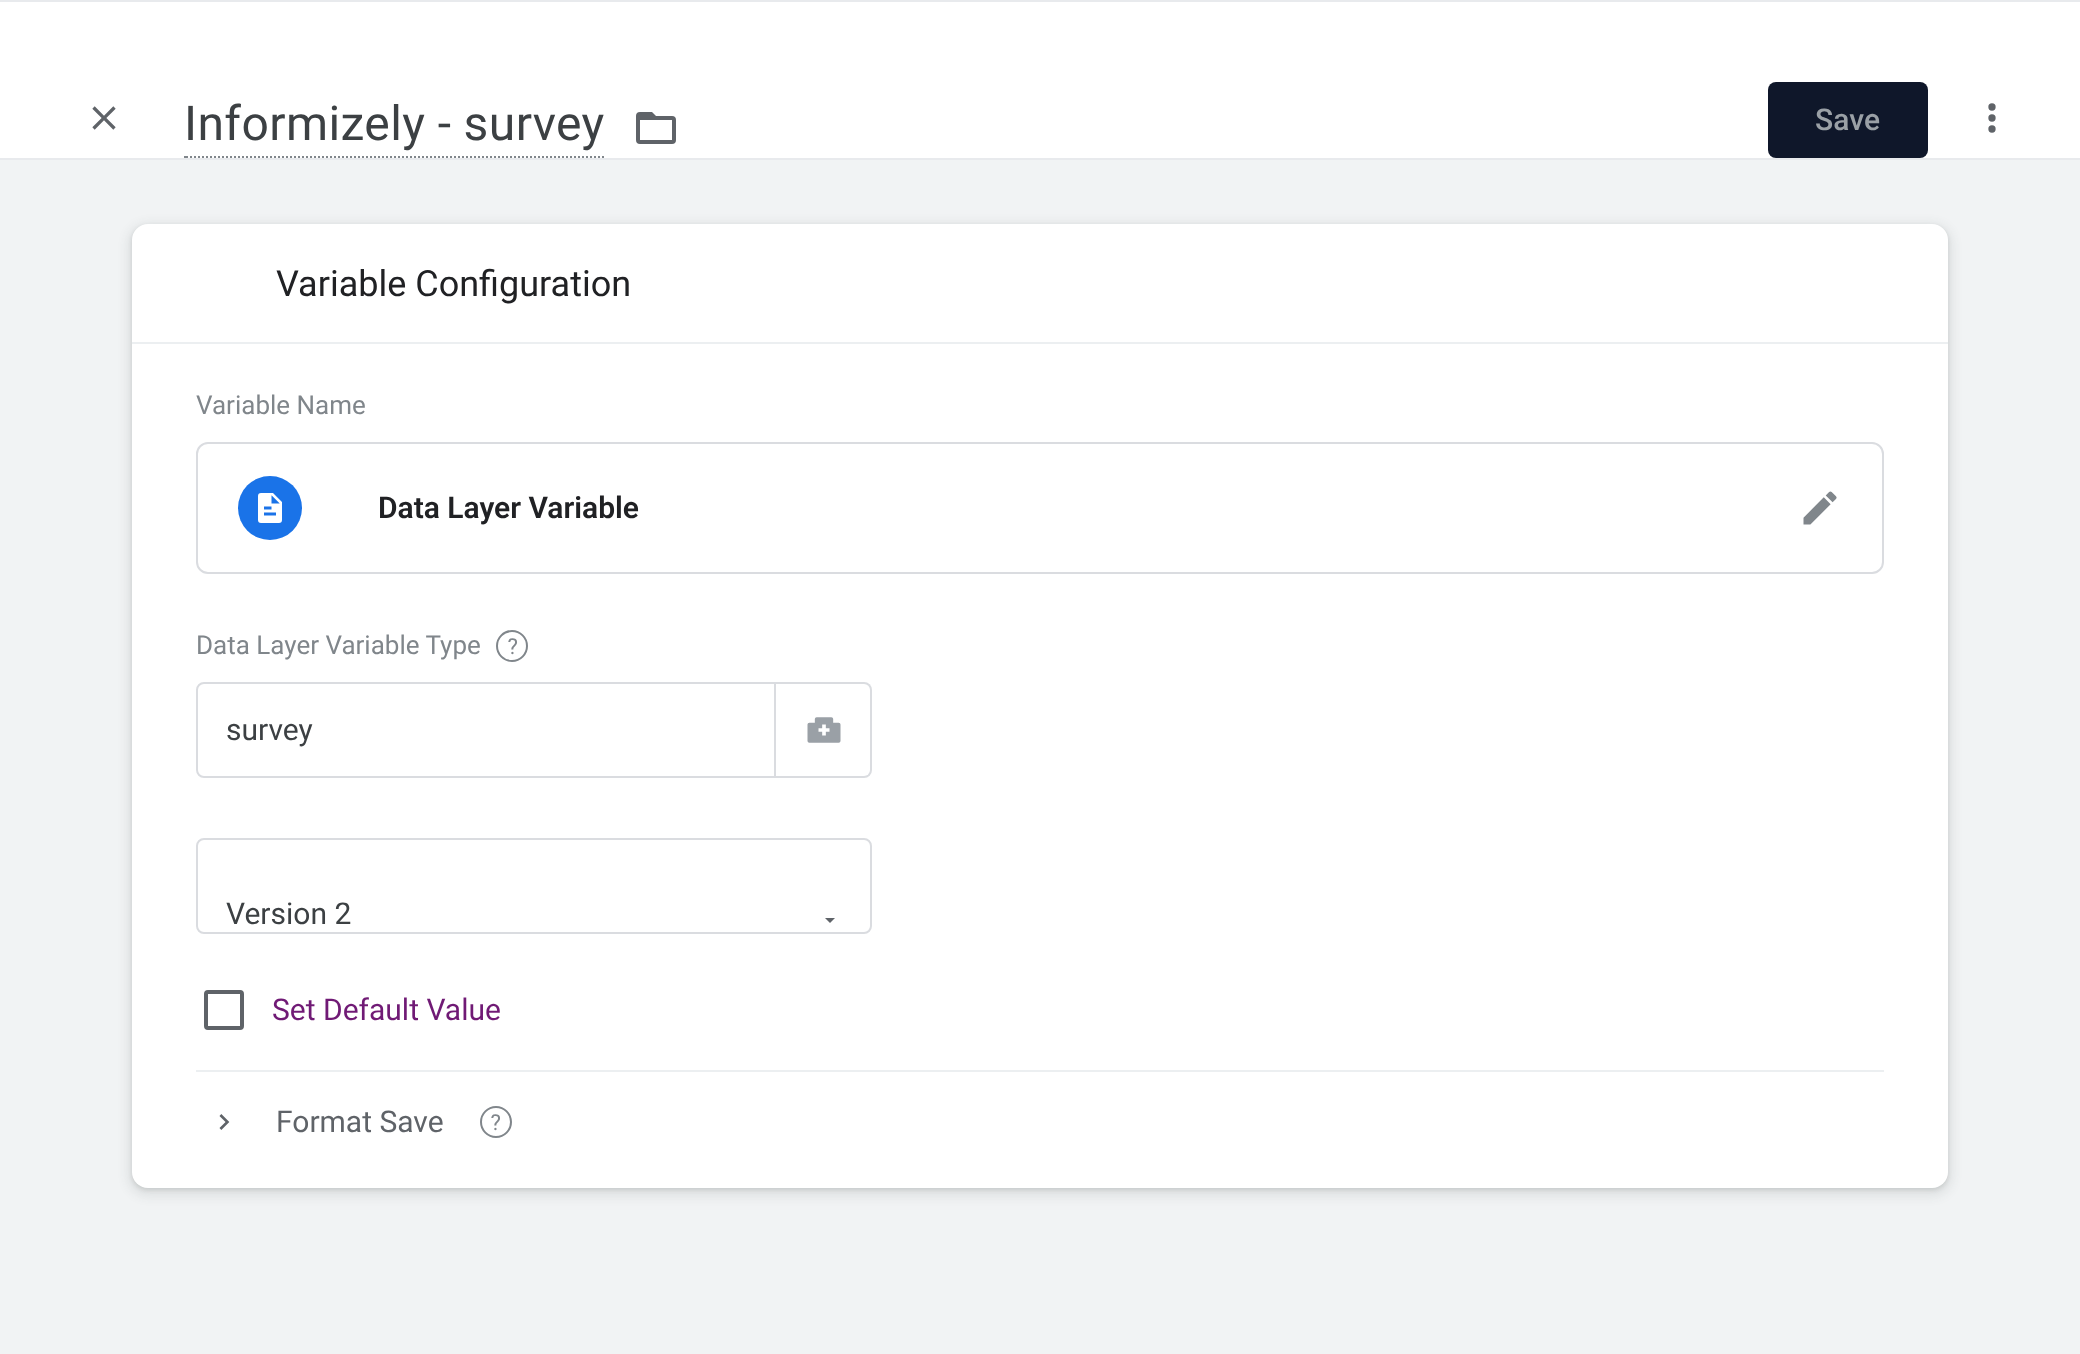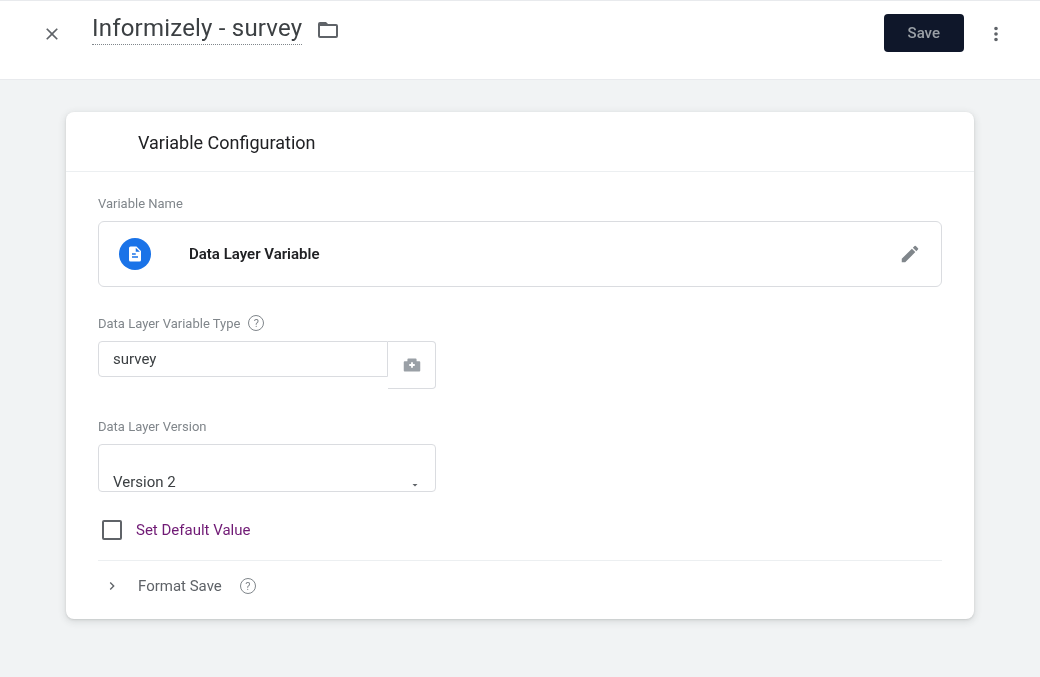--- a/index.html
+++ b/index.html
@@ -15,22 +15,22 @@
     font-size: 14px;
   }
 
   
   .appbar {
     background: #fff;
     height: 80px;
     border-top: 1px solid #e8eaed;
     border-bottom: 1px solid #e8eaed;
     display: flex;
-    align-items: flex-start;
-    padding: 13px 24px 0 32px;
+    align-items: flex-end;
+    padding: 0 24px 0 32px;
   }
   .close-btn {
     width: 40px; height: 40px;
     display: flex; align-items: center; justify-content: center;
     border-radius: 50%;
     cursor: pointer;
     color: #5f6368;
     flex: 0 0 auto;
     margin-right: 20px;
   }
@@ -112,21 +112,21 @@
     display: flex; align-items: center; justify-content: center;
     color: #fff;
   }
   .type-name { font-size: 15px; font-weight: 600; color: #202124; flex: 1; }
   .pencil { color: #80868b; }
 
   .field-row { display: flex; margin-bottom: 8px; }
   .text-input {
     border: 1px solid #dadce0;
     border-radius: 4px 0 0 4px;
-    height: 36px;
+    height: 48px;
     width: 290px;
     padding: 0 14px;
     font-size: 15px;
     color: #3c4043;
     outline: none;
     font-family: inherit;
   }
   .input-addon {
     border: 1px solid #dadce0;
     border-left: none;
@@ -240,21 +240,20 @@
       <input class="text-input" value="survey" style="">
       <div class="input-addon">
         <svg width="22" height="22" viewBox="0 0 24 24">
             <path fill="currentColor" d="M20 8h-3V6a1 1 0 0 0-1-1H8a1 1 0 0 0-1 1v2H4a1 1 0 0 0-1 1v9a1 1 0 0 0 1 1h16a1 1 0 0 0 1-1V9a1 1 0 0 0-1-1zm-7 7h-2v-2H9v-2h2v-2h2v2h2v2h-2v2z"></path>
           </svg>
       </div>
     </div>
 
     <div style="height:22px"></div>
 
-    <div class="section-label">Data Layer Version</div>
     <div class="select-box">
       <span>Version 2</span>
       <span class="caret-down">
         <svg width="12" height="12" viewBox="0 0 24 24">
             <path fill="currentColor" d="M7 10l5 5 5-5z"></path>
           </svg>
       </span>
     </div>
 
     <div class="checkbox-row">

